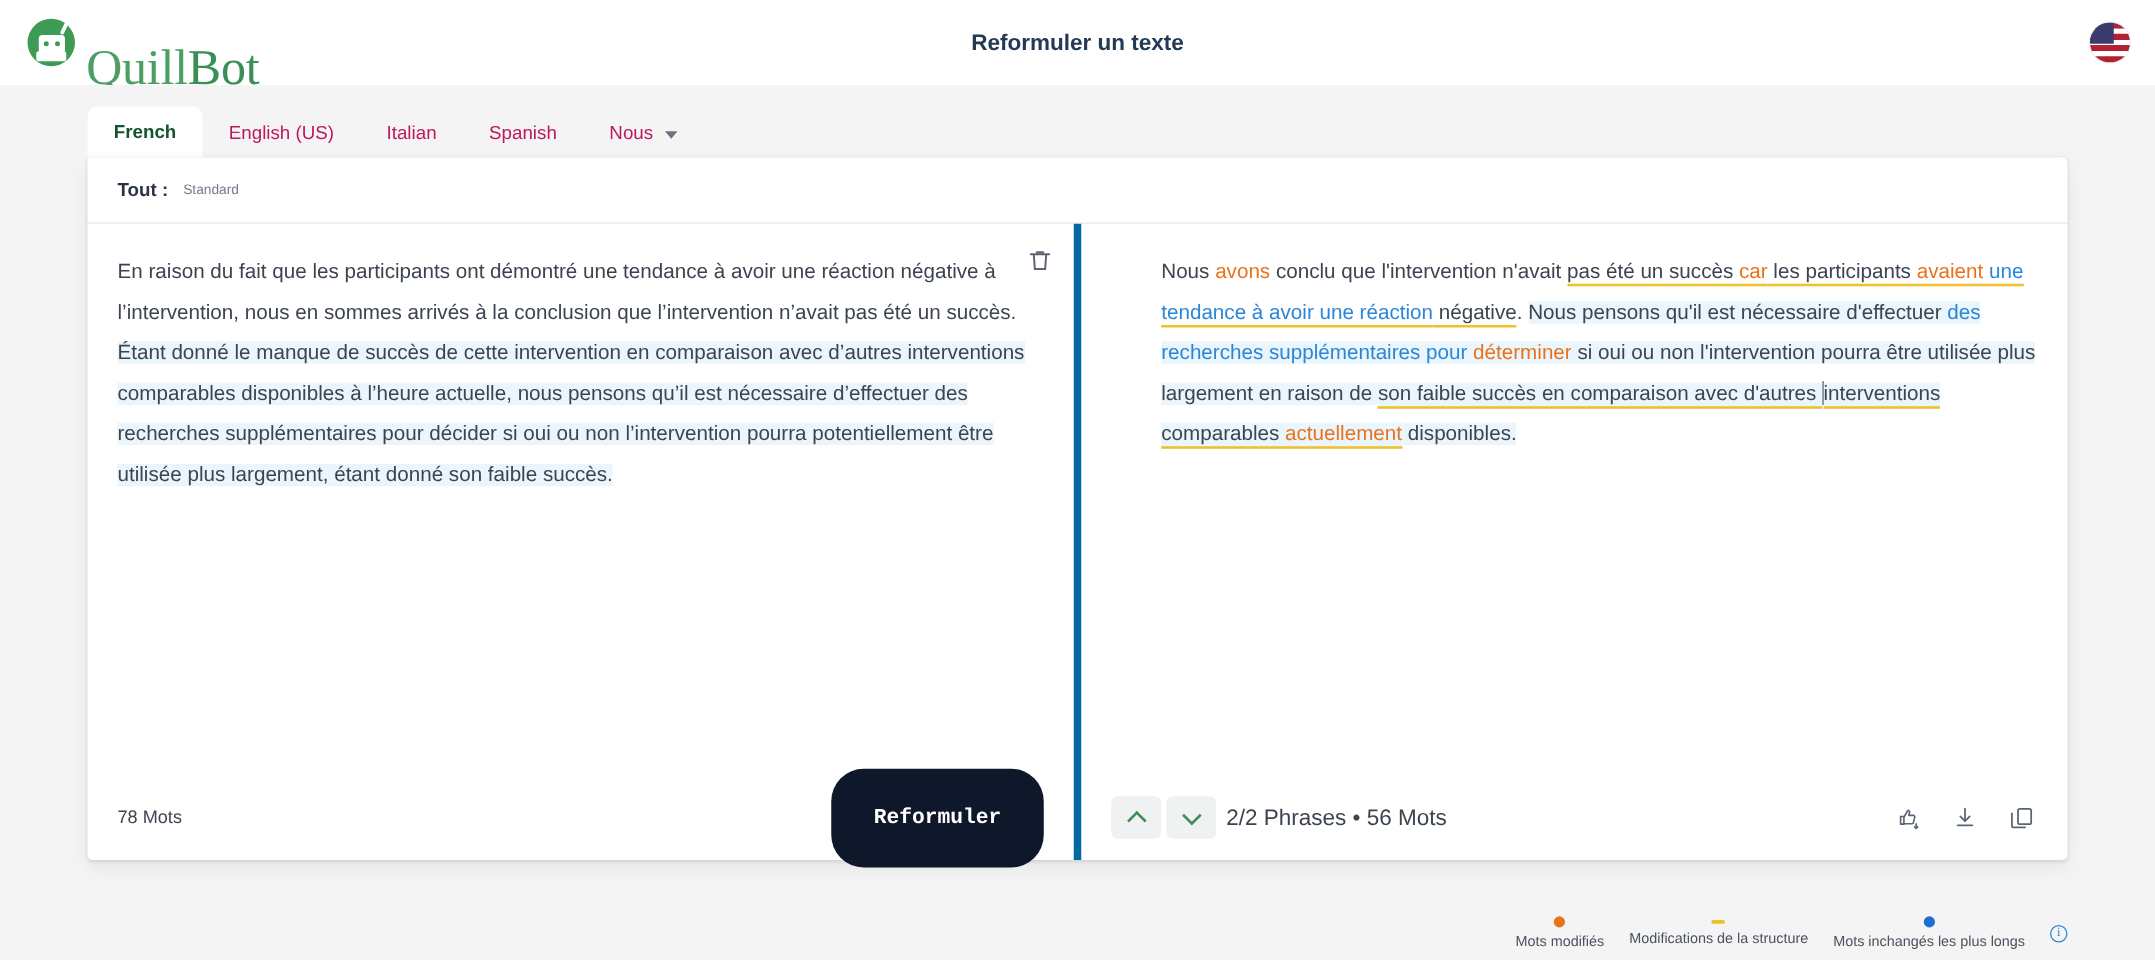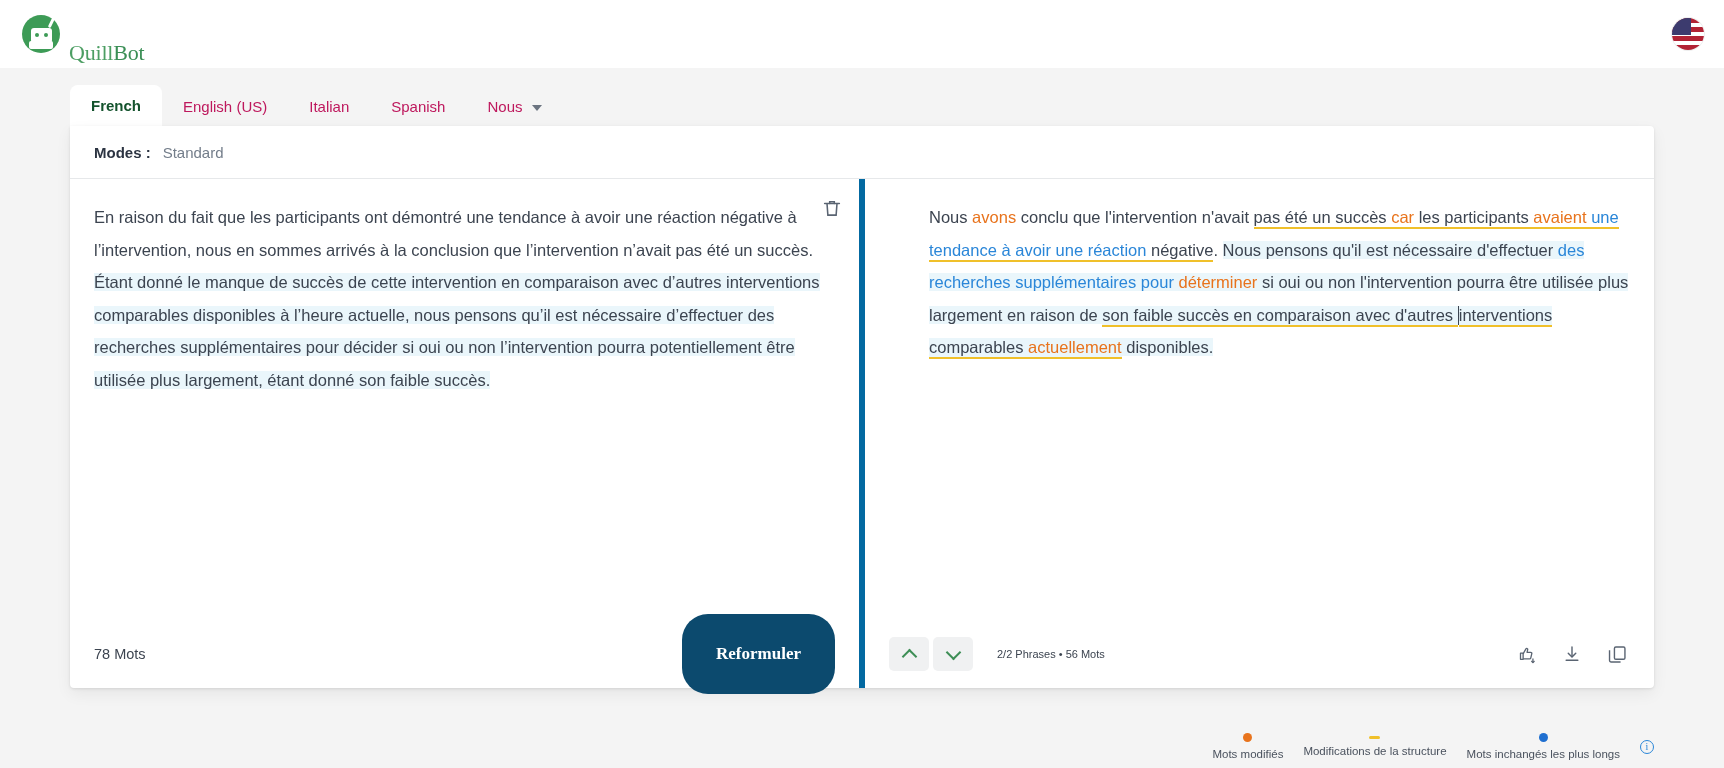--- a/index.html
+++ b/index.html
@@ -39,21 +39,21 @@
   .bot-body {
     position: absolute; bottom: 4px; left: 50%; transform: translateX(-50%);
     width: 24px; height: 8px; background: #ffffff;
     border-radius: 2px;
   }
   .bot-quill {
     position: absolute; top: 2px; right: 7px;
     width: 3px; height: 11px; background: #ffffff;
     border-radius: 2px; transform: rotate(26deg);
   }
-  .brand-text { font-size: 22px; letter-spacing: -.2px; margin-top: 38px; }
+  .brand-text { font-size: 40px; letter-spacing: -.2px; margin-top: 38px; }
   .brand-quill { color: #4c9e63; font-family: "Liberation Serif", serif; }
   .brand-bot { color: #3b8f56; font-family: "Liberation Serif", serif; }
   .page-title {
     position: absolute; left: 0; right: 0; text-align: center;
     font-size: 18px; font-weight: bold; color: #233a54;
     pointer-events: none;
   }
   .flag {
     position: absolute; right: 20px; top: 18px;
     width: 32px; height: 32px; border-radius: 50%;
@@ -105,21 +105,21 @@
     box-shadow: 0 1px 3px rgba(0,0,0,.10), 0 6px 16px rgba(0,0,0,.06);
     display: flex; flex-direction: column;
     position: relative;
   }
   .modes-row {
     height: 53px; display: flex; align-items: center;
     gap: 12px; padding: 0 24px;
     border-bottom: 1px solid #e6e8ea;
   }
   .modes-label { font-size: 15px; font-weight: bold; color: #2c3442; }
-  .modes-value { font-size: 15px; color: #737d8a; cursor: pointer; }
+  .modes-value { font-size: 11px; color: #737d8a; cursor: pointer; }
 
   .panes { flex: 1; display: flex; min-height: 0; }
   .pane { flex: 1; display: flex; flex-direction: column; min-width: 0; position: relative; }
   .pane.left { border-right: 6px solid #0369a1; }
 
   .editor {
     flex: 1; padding: 22px 24px 8px 24px;
     font-size: 16.5px; line-height: 1.97; color: #3c4450;
     overflow: hidden;
   }
@@ -145,38 +145,38 @@
   .trash svg { display: block; }
 
   
   .foot {
     height: 68px; display: flex; align-items: center;
     padding: 0 24px; gap: 4px;
   }
   .wordcount { font-size: 14.5px; color: #3c4450; }
   .spacer { flex: 1; }
   .btn-primary {
-    background: #0c4a6e; color: #ffffff;
+    background: #0f172a; color: #ffffff;
     font-size: 17px; font-weight: bold;
     border: none; border-radius: 26px;
     padding: 30px 34px; cursor: pointer;
-    font-family: Liberation Serif, serif;
+    font-family: Liberation Mono, monospace;
   }
   .navbtn {
     width: 40px; height: 34px; border-radius: 5px;
     background: #f0f1f2; border: none; cursor: pointer;
     display: flex; align-items: center; justify-content: center;
   }
   .navbtn .cv {
     width: 11px; height: 11px;
     border-left: 2px solid #3d8e56; border-top: 2px solid #3d8e56;
   }
   .navbtn.up .cv { transform: rotate(45deg); margin-top: 4px; }
   .navbtn.down .cv { transform: rotate(-135deg); margin-bottom: 4px; }
-  .sent-info { font-size: 11px; color: #3c4450; margin-left: 20px; }
+  .sent-info { font-size: 18px; color: #3c4450; margin-left: 4px; }
   .icon-btn {
     width: 26px; height: 26px; cursor: pointer;
     display: flex; align-items: center; justify-content: center;
     color: #5a6472;
   }
   .icon-group { display: flex; align-items: center; gap: 19px; }
 
   
   .legend {
     position: absolute; right: 70px; bottom: 8px;
@@ -204,20 +204,21 @@
         <span class="bot-eye r"></span>
       </div>
       <div class="bot-body"></div>
       <div class="bot-quill"></div>
     </div>
     <div class="brand-text">
       <span class="brand-quill">Quill</span><span class="brand-bot">Bot</span>
     </div>
   </div>
 
+  <div class="page-title">Reformuler un texte</div>
 
   <div class="flag">
     <div class="stripes">
       <div class="stripe"></div>
         <div class="stripe"></div>
         <div class="stripe"></div>
       <div class="stripe"></div>
         <div class="stripe"></div>
         <div class="stripe"></div>
       <div class="stripe"></div>
@@ -235,21 +236,21 @@
     <div class="tab">Spanish</div>
     <div class="tab more">
       <span>Nous</span>
       <span class="chev-d"></span>
     </div>
   </div>
 
   <div class="card">
 
     <div class="modes-row">
-      <span class="modes-label">Modes :</span>
+      <span class="modes-label">Tout :</span>
       <span class="modes-value">Standard</span>
     </div>
 
     <div class="panes">
 
       <div class="pane left">
         <div class="trash">
           <svg width="22" height="22" viewBox="0 0 24 24" fill="none" stroke="#5a6472" stroke-width="1.7" stroke-linecap="round">
             <path d="M4 7h16"></path>
             <path d="M9.5 7V5.2h5V7"></path>

